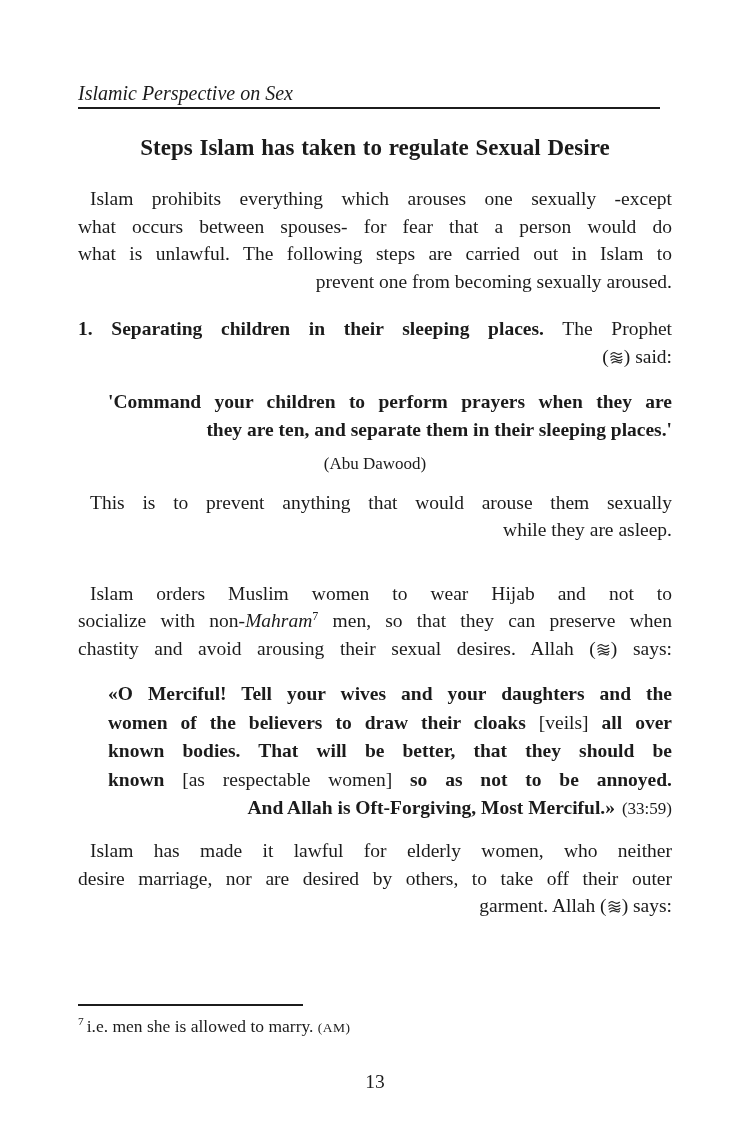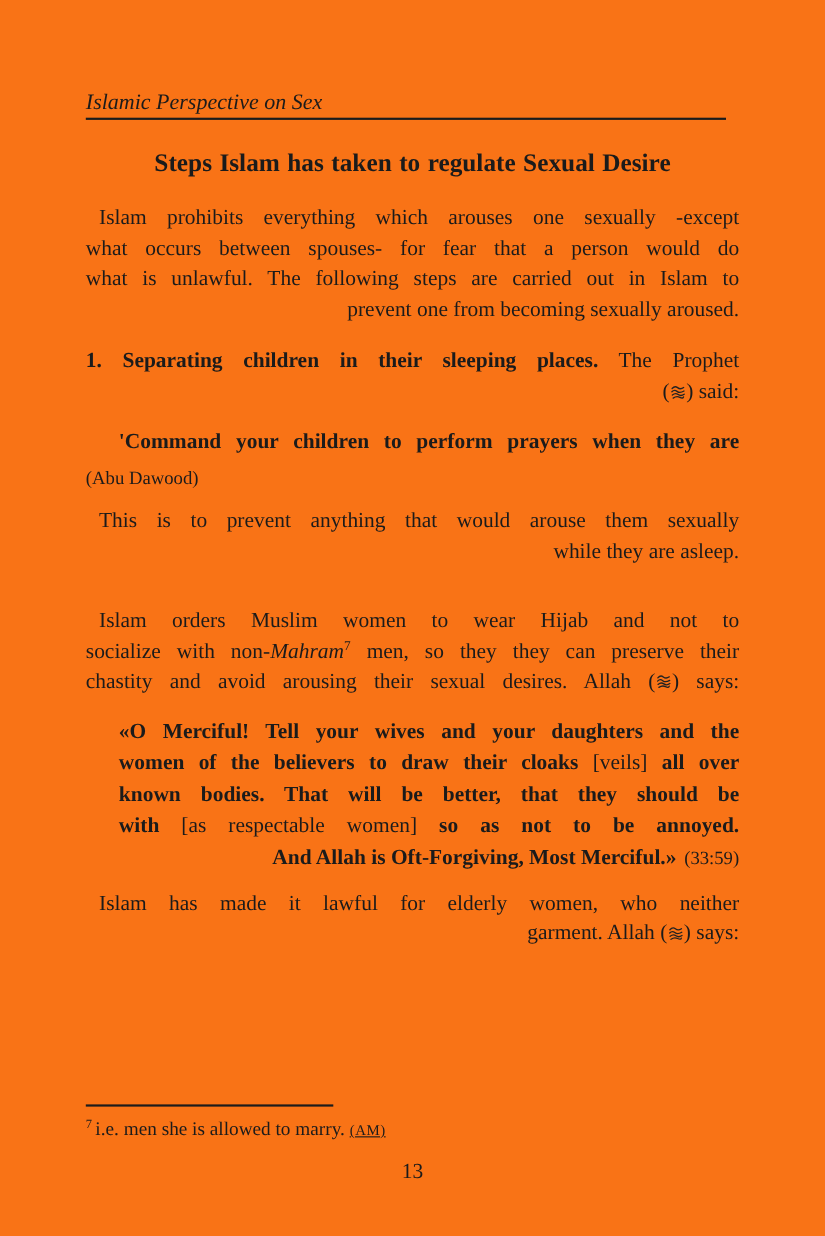--- a/index.html
+++ b/index.html
@@ -1,19 +1,19 @@
 <!DOCTYPE html>
 <html><head>
 <meta charset="utf-8">
 <style>
   html,body{margin:0;padding:0;background:#e8e8e8;}
   .page{
     position:relative;
     width:750px;height:1124px;
-    background:#f97316;
+    background:#ffffff;
     color:#1b1b1b;
     font-family:"Liberation Serif", serif;
     overflow:hidden;
   }
   .content{
     position:absolute;
     left:78px;right:78px;top:0;
   }
   
   .running-header{
@@ -39,21 +39,21 @@
   
   .line{
     font-size:19.5px;
     line-height:27.5px;
     text-align:right;
   }
   .line.just{
     text-align:justify;
     text-align-last:justify;
   }
-  .line.right{ text-align:left; }
+  .line.right{ text-align:center; }
   .bd{font-weight:bold;}
   .it{font-style:italic;}
   .sup{font-size:0.62em; vertical-align:super; line-height:0;}
   .sm{font-size:17px; margin-left:7px;}
   .b-para .line:first-child{text-indent:12px;}
   .b-quote .line, .b-quran .line{line-height:28.4px;}
   [data-name="intro-paragraph"]{margin-top:22px;}
   [data-name="step1-heading"]{margin-top:20px;}
   [data-name="hadith-quote"]{margin-top:18px; margin-left:30px;}
   [data-name="hadith-source"]{margin-top:8px;}
@@ -73,23 +73,23 @@
   .fn-rule{
     width:225px;
     border-bottom:2.5px solid #1c1c1c;
   }
   .fn-text{
     margin-top:9px;
     font-size:17.5px;
     line-height:22px;
   }
   .fn-text sup{font-size:0.65em; line-height:0; margin-right:3px;}
-  .fn-src{font-size:13.5px; letter-spacing:0.5px;text-decoration:underline;}
+  .fn-src{font-size:13.5px; letter-spacing:0.5px;}
   .page-num{
-    margin-top:16px;
+    margin-top:32px;
     text-align:center;
     font-size:19.5px;
   }
 </style>
 </head>
 <body>
 
 <div class="page" data-name="book-page">
   <div class="content" data-name="page-content">
 
@@ -113,49 +113,51 @@
                 <g fill="none" stroke="#222" stroke-width="1.2" stroke-linecap="round">
                   <path d="M2 4.2 Q4.5 1.4 7 3.4 T12.5 3.3"></path>
                   <path d="M1.8 7.2 Q4 4.8 6.5 6.8 T12.8 6.5"></path>
                   <path d="M2.2 10.2 Q5 7.8 7.5 9.7 T13 9.4"></path>
                   <path d="M3 12.9 Q6 10.8 9 12.2 T12.4 11.8"></path>
                 </g>
               </svg></span><span data-name="text-run">) said:</span></div>
         </div>
         <div class="block b-quote" data-name="hadith-quote">
           <div class="line just" data-name="text-line"><span data-name="text-run" class="bd">'Command your children to perform prayers when they are</span></div>
+          <div class="line" data-name="text-line"><span data-name="text-run" class="bd">they are ten, and separate them in their sleeping places.'</span></div>
         </div>
         <div class="block b-attr" data-name="hadith-source">
           <div class="line right" data-name="text-line"><span data-name="text-run">(Abu Dawood)</span></div>
         </div>
         <div class="block b-para" data-name="sleep-paragraph">
           <div class="line just" data-name="text-line"><span data-name="text-run">This is to prevent anything that would arouse them sexually</span></div>
           <div class="line" data-name="text-line"><span data-name="text-run">while they are asleep.</span></div>
         </div>
         <div class="block b-para" data-name="hijab-paragraph">
           <div class="line just" data-name="text-line"><span data-name="text-run">Islam orders Muslim women to wear Hijab and not to</span></div>
-          <div class="line just" data-name="text-line"><span data-name="text-run">socialize with non-</span><span data-name="text-run" class="it">Mahram</span><span data-name="text-run" class="sup">7</span><span data-name="text-run"> men, so they they can preserve their</span></div>
+          <div class="line just" data-name="text-line"><span data-name="text-run">socialize with non-</span><span data-name="text-run" class="it">Mahram</span><span data-name="text-run" class="sup">7</span><span data-name="text-run"> men, so that they can preserve when</span></div>
           <div class="line just" data-name="text-line"><span data-name="text-run">chastity and avoid arousing their sexual desires. Allah (</span><span class="cal" data-name="allah-honorific-icon"><svg width="15" height="15" viewBox="0 0 15 15">
                 <g fill="none" stroke="#222" stroke-width="1.2" stroke-linecap="round">
                   <path d="M2 4.2 Q4.5 1.4 7 3.4 T12.5 3.3"></path>
                   <path d="M1.8 7.2 Q4 4.8 6.5 6.8 T12.8 6.5"></path>
                   <path d="M2.2 10.2 Q5 7.8 7.5 9.7 T13 9.4"></path>
                   <path d="M3 12.9 Q6 10.8 9 12.2 T12.4 11.8"></path>
                 </g>
               </svg></span><span data-name="text-run">) says:</span></div>
         </div>
         <div class="block b-quran" data-name="quran-quote-33-59">
           <div class="line just" data-name="text-line"><span data-name="text-run" class="bd">«O Merciful! Tell your wives and your daughters and the</span></div>
           <div class="line just" data-name="text-line"><span data-name="text-run" class="bd">women of the believers to draw their cloaks </span><span data-name="text-run">[veils]</span><span data-name="text-run" class="bd"> all over</span></div>
           <div class="line just" data-name="text-line"><span data-name="text-run" class="bd">known bodies. That will be better, that they should be</span></div>
-          <div class="line just" data-name="text-line"><span data-name="text-run" class="bd">with </span><span data-name="text-run">[as respectable women]</span><span data-name="text-run" class="bd"> so as not to be annoyed.</span></div>
+          <div class="line just" data-name="text-line"><span data-name="text-run" class="bd">known </span><span data-name="text-run">[as respectable women]</span><span data-name="text-run" class="bd"> so as not to be annoyed.</span></div>
           <div class="line" data-name="text-line"><span data-name="text-run" class="bd">And Allah is Oft-Forgiving, Most Merciful.»</span><span data-name="text-run" class="sm">(33:59)</span></div>
         </div>
         <div class="block b-para" data-name="elderly-paragraph">
           <div class="line just" data-name="text-line"><span data-name="text-run">Islam has made it lawful for elderly women, who neither</span></div>
+          <div class="line just" data-name="text-line"><span data-name="text-run">desire marriage, nor are desired by others, to take off their outer</span></div>
           <div class="line" data-name="text-line"><span data-name="text-run">garment. Allah (</span><span class="cal" data-name="allah-honorific-icon"><svg width="15" height="15" viewBox="0 0 15 15">
                 <g fill="none" stroke="#222" stroke-width="1.2" stroke-linecap="round">
                   <path d="M2 4.2 Q4.5 1.4 7 3.4 T12.5 3.3"></path>
                   <path d="M1.8 7.2 Q4 4.8 6.5 6.8 T12.8 6.5"></path>
                   <path d="M2.2 10.2 Q5 7.8 7.5 9.7 T13 9.4"></path>
                   <path d="M3 12.9 Q6 10.8 9 12.2 T12.4 11.8"></path>
                 </g>
               </svg></span><span data-name="text-run">) says:</span></div>
         </div>
       </div>

